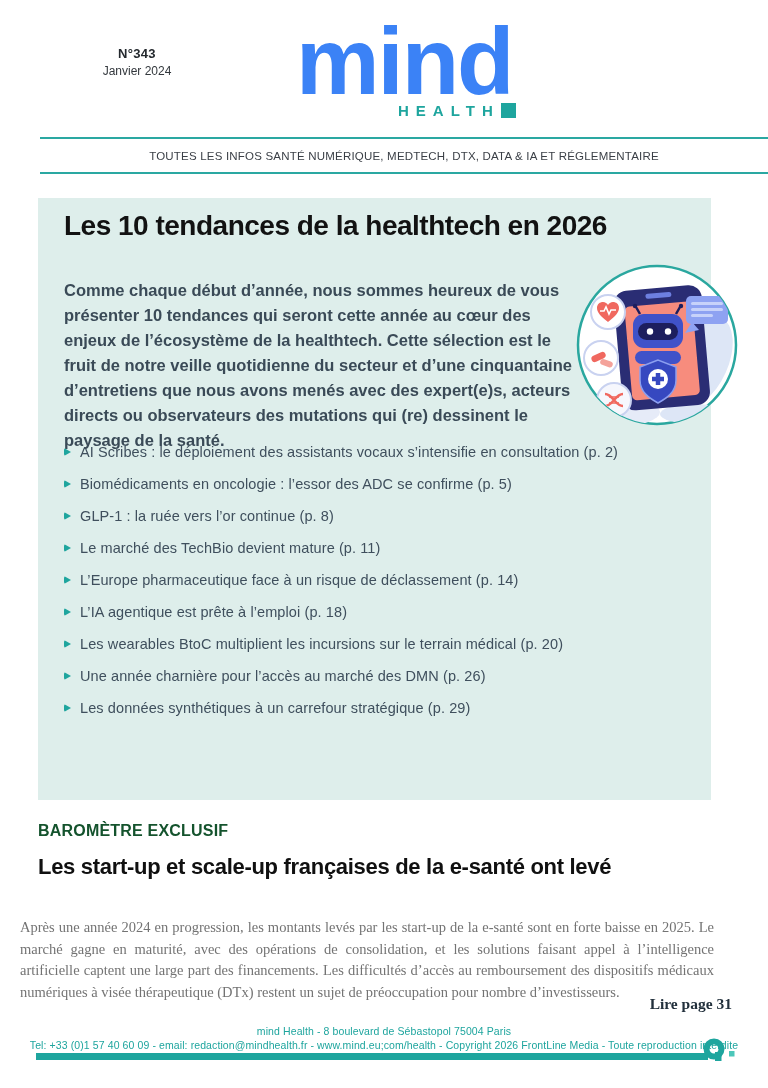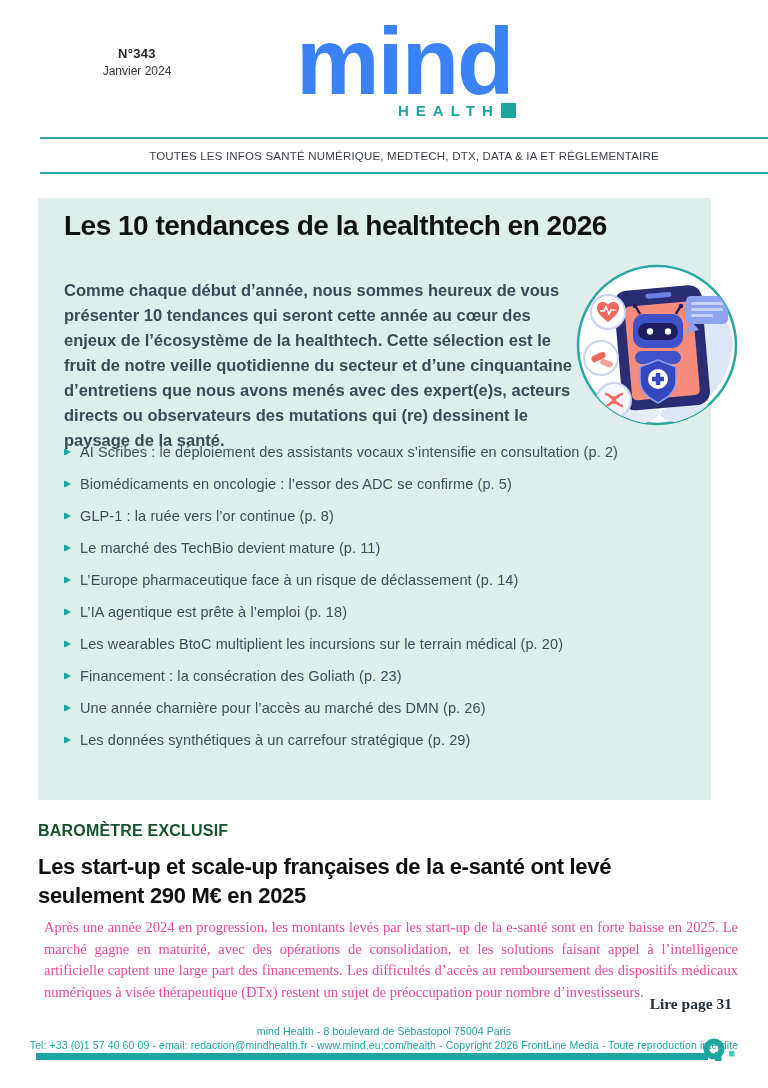--- a/index.html
+++ b/index.html
@@ -59,23 +59,23 @@
   .kicker {
     position:absolute; left:38px; top:806px;
     font-size:16px; font-weight:bold; letter-spacing:.2px; color:#14532d;
   }
   .baro-title {
     position:absolute; left:38px; top:836px; width:660px;
     font-size:22px; font-weight:bold; letter-spacing:-.3px; line-height:29px; color:#101010;
   }
   .baro-title span { display:block; }
   .baro-body {
-    position:absolute; left:44px; top:901px; width:694px;
+    position:absolute; left:20px; top:901px; width:694px;
     font-family:"Liberation Serif", serif; font-size:14.5px; line-height:21.5px;
-    color:#ec4899; text-align:justify;
+    color:#737373; text-align:justify;
   }
   .readmore {
     position:absolute; left:38px; top:979px; width:694px; text-align:right;
     font-family:"Liberation Serif", serif; font-size:15.5px; font-weight:bold; color:#22303c;
   }
   
   .footer-text {
     position:absolute; left:0; right:0; top:1008px; text-align:center;
     font-size:10.5px; line-height:14px; color:#1ea59e; letter-spacing:.1px;
   }
@@ -183,37 +183,32 @@
       <li>
           <span class="tri"></span>
           <span>L’IA agentique est prête à l’emploi (p. 18)</span>
         </li>
       <li>
           <span class="tri"></span>
           <span>Les wearables BtoC multiplient les incursions sur le terrain médical (p. 20)</span>
         </li>
       <li>
           <span class="tri"></span>
-          <span>Financement : la consécration des Goliath (p. 23)</span>
-        </li>
-      <li>
-          <span class="tri"></span>
           <span>Une année charnière pour l’accès au marché des DMN (p. 26)</span>
         </li>
       <li>
           <span class="tri"></span>
           <span>Les données synthétiques à un carrefour stratégique (p. 29)</span>
         </li>
     </ul>
   </section>
 
   <div class="kicker">BAROMÈTRE EXCLUSIF</div>
   <h2 class="baro-title">
     <span>Les start-up et scale-up françaises de la e-santé ont levé</span>
-    <span>seulement 290 M€ en 2025</span>
   </h2>
   <p class="baro-body">Après une année 2024 en progression, les montants levés par les start-up de la e-santé sont en forte baisse en 2025. Le marché gagne en maturité, avec des opérations de consolidation, et les solutions faisant appel à l’intelligence artificielle captent une large part des financements. Les difficultés d’accès au remboursement des dispositifs médicaux numériques à visée thérapeutique (DTx) restent un sujet de préoccupation pour nombre d’investisseurs.</p>
   <div class="readmore">Lire page 31</div>
 
   <div class="footer-text">
     <div>mind Health - 8 boulevard de Sébastopol 75004 Paris</div>
     <div>Tel: +33 (0)1 57 40 60 09 - email: redaction@mindhealth.fr - www.mind.eu;com/health - Copyright 2026 FrontLine Media - Toute reproduction interdite</div>
   </div>
   <div class="footer-bar"></div>
   <svg class="footer-mark" viewBox="0 0 40 26" width="40" height="26">

